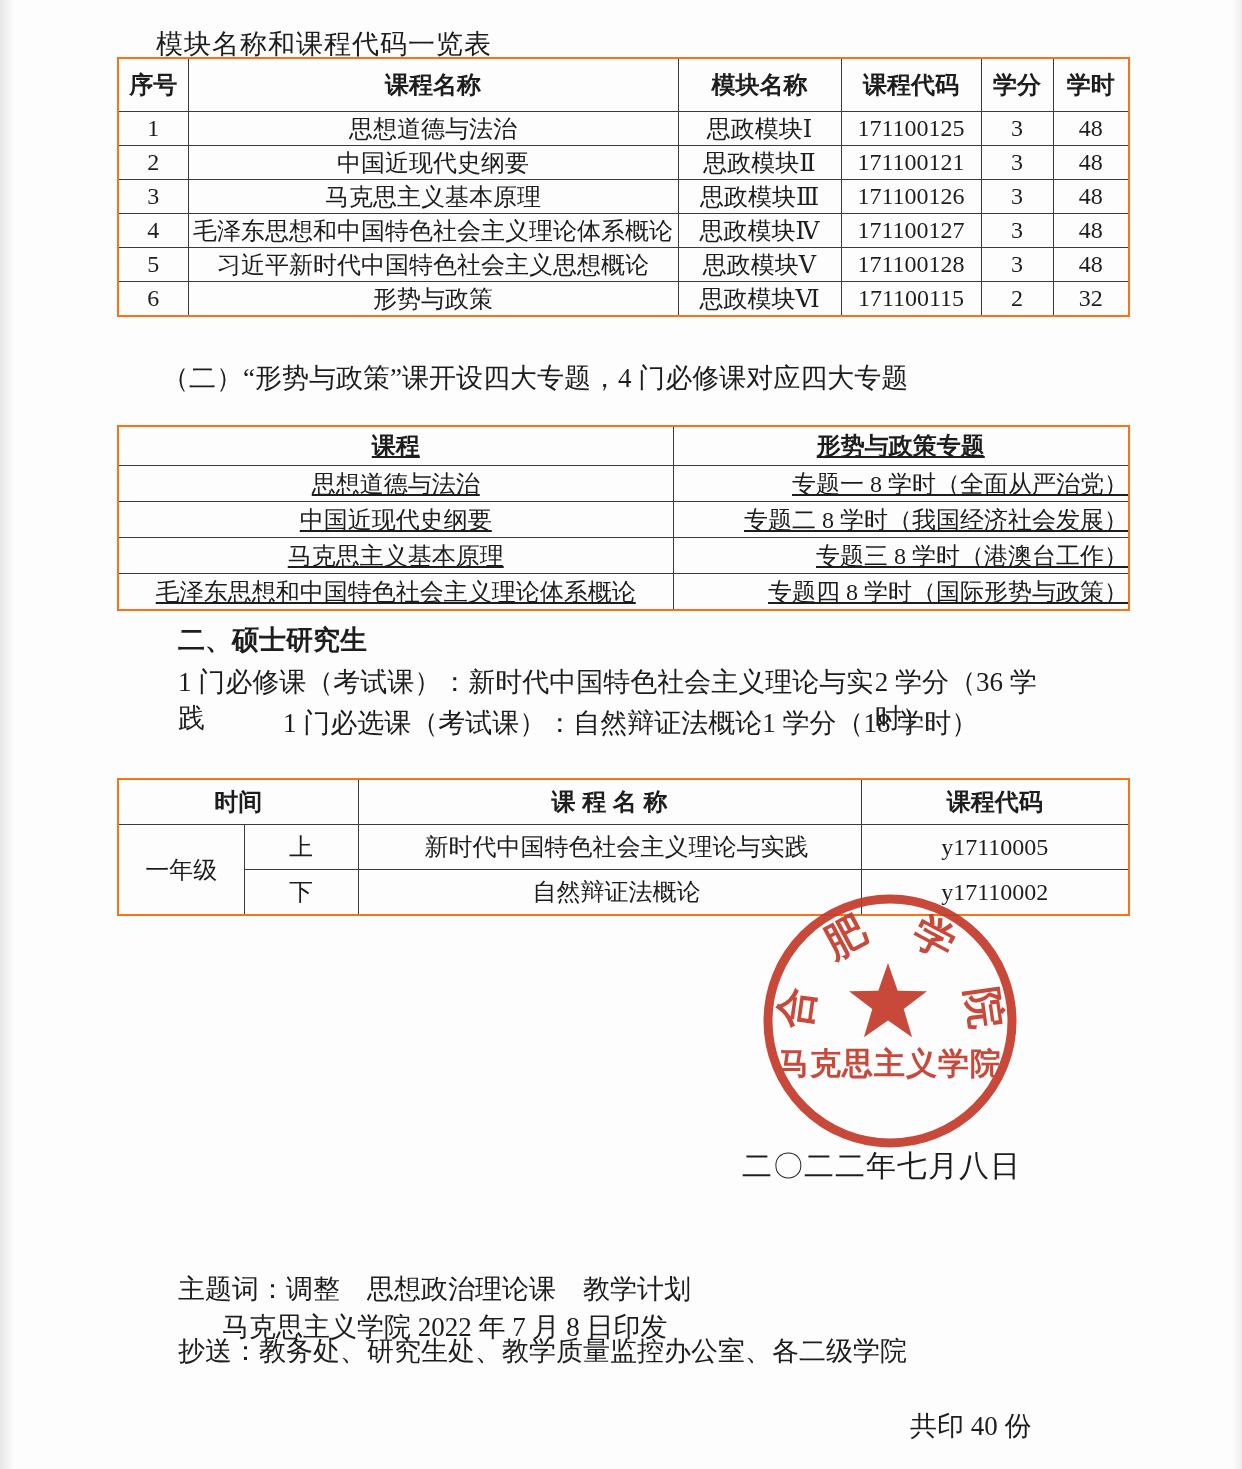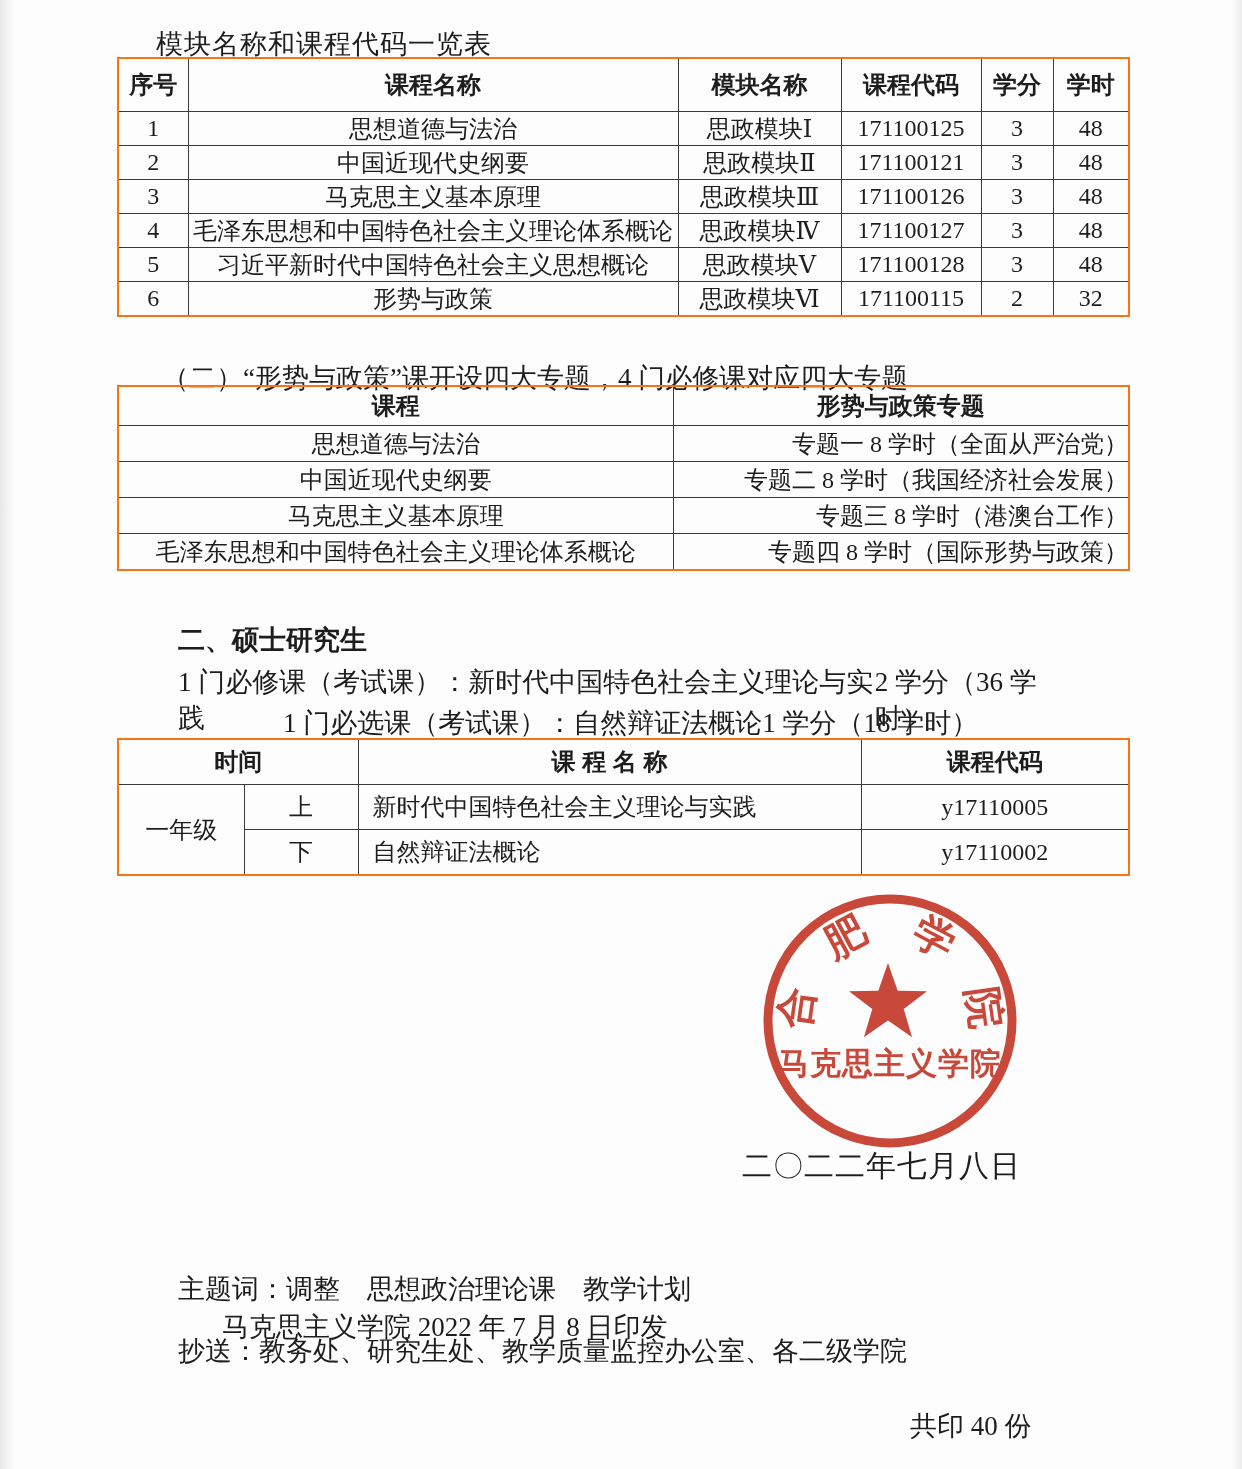--- a/index.html
+++ b/index.html
@@ -18,28 +18,28 @@
     background:linear-gradient(to left,#ededed,#fdfdfd);}
   .doc-title{position:absolute;left:156px;top:26px;font-size:27px;letter-spacing:1px;}
   table{border-collapse:collapse;table-layout:fixed;position:absolute;left:117px;}
   th,td{border:1.6px solid #3b3b3b;text-align:center;font-size:24px;padding:0;
     overflow:hidden;white-space:nowrap;}
   th{font-family:"Liberation Sans","DejaVu Sans",sans-serif;font-weight:bold;}
   table{border:2px solid #f97316;}
   #t1{top:57px;width:1011px;}
   #t1 th{height:52px;}
   #t1 td{height:33px;}
-  #t2{top:385px;width:1011px;}
+  #t2{top:425px;width:1011px;text-decoration:underline;}
   #t2 th{height:38px;}
   #t2 td{height:35px;}
   #t2 td.topic{text-align:right;padding-left:16px;}
-  #t3{top:738px;width:1011px;}
+  #t3{top:778px;width:1011px;}
   #t3 th{height:44px;}
   #t3 td{height:44px;}
-  #t3 td.course{text-align:left;padding-left:14px;}
+  #t3 td.course{text-align:center;padding-left:14px;}
   .heading2{position:absolute;left:162px;top:360px;font-size:27px;}
   .heading3{position:absolute;left:178px;top:622px;font-size:27px;font-weight:bold;
     font-family:"Liberation Sans","DejaVu Sans",sans-serif;}
   .req-line{position:absolute;left:178px;width:905px;display:flex;
     justify-content:center;font-size:27px;}
   #req1{top:664px;}
   #req2{top:705px;}
   .stamp{position:absolute;left:750px;top:888px;opacity:.93;}
   .stamp text{font-family:"Liberation Sans","DejaVu Sans",sans-serif;font-weight:bold;}
   .date-line{position:absolute;left:742px;top:1146px;font-size:30px;letter-spacing:1px;}

